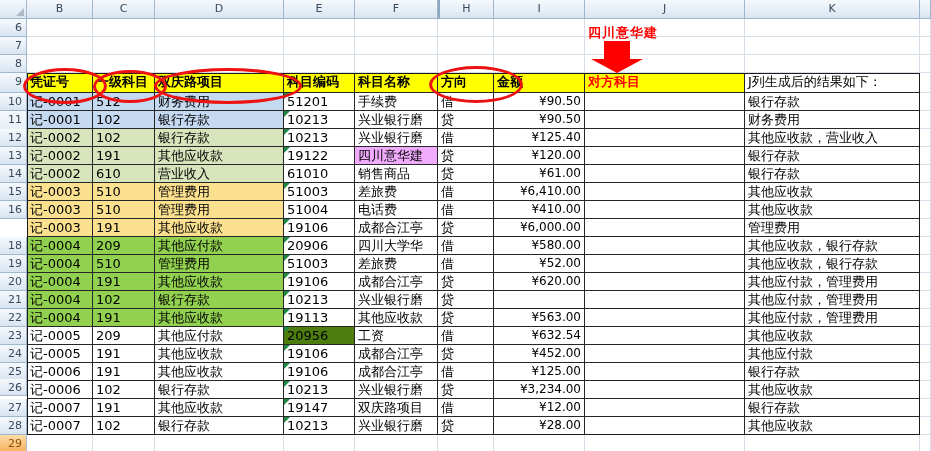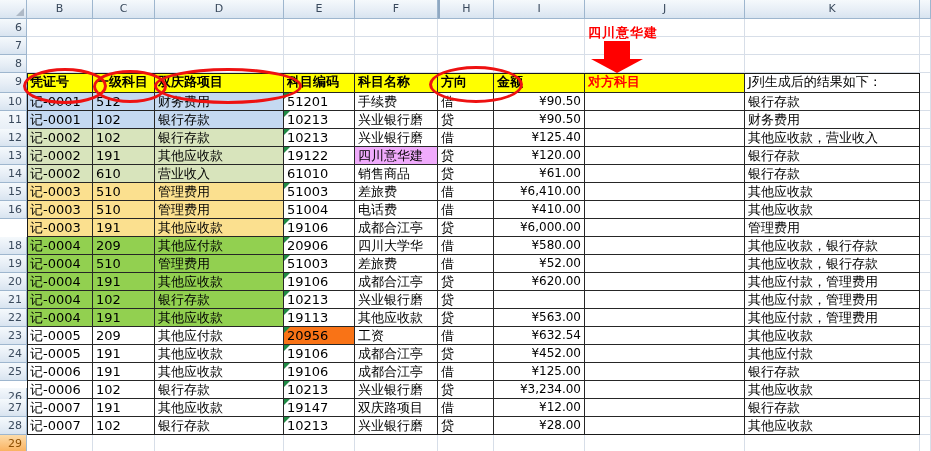--- a/index.html
+++ b/index.html
@@ -215,21 +215,21 @@
       <div class="cell tbl" style="left: 284px; top: 309px; width: 71px; height: 18px; background: rgb(255, 255, 255);"><span class="txt">19113</span><span class="tri"></span></div>
       <div class="cell tbl" style="left: 355px; top: 309px; width: 83px; height: 18px; background: rgb(255, 255, 255);"><span class="txt">其他应收款</span></div>
       <div class="cell tbl" style="left: 438px; top: 309px; width: 56px; height: 18px; background: rgb(255, 255, 255);"><span class="txt">贷</span></div>
       <div class="cell tbl amt" style="left: 494px; top: 309px; width: 91px; height: 18px; background: rgb(255, 255, 255);"><span class="txt">¥563.00</span></div>
       <div class="cell tbl" style="left: 585px; top: 309px; width: 160px; height: 18px; background: rgb(255, 255, 255);"><span class="txt"></span></div>
       <div class="cell tbl" style="left: 745px; top: 309px; width: 175px; height: 18px; background: rgb(255, 255, 255);"><span class="txt">其他应付款，管理费用</span></div>
       <div class="cell grid" style="left: 920px; top: 309px; width: 11px; height: 18px;"></div>
       <div class="cell tbl" style="left: 27px; top: 327px; width: 66px; height: 18px; background: rgb(255, 255, 255);"><span class="txt">记-0005</span></div>
       <div class="cell tbl" style="left: 93px; top: 327px; width: 62px; height: 18px; background: rgb(255, 255, 255);"><span class="txt">209</span></div>
       <div class="cell tbl" style="left: 155px; top: 327px; width: 129px; height: 18px; background: rgb(255, 255, 255);"><span class="txt">其他应付款</span></div>
-      <div class="cell tbl" style="left: 284px; top: 327px; width: 71px; height: 18px; background: #f97316;"><span class="txt">20956</span><span class="tri"></span></div>
+      <div class="cell tbl" style="left: 284px; top: 327px; width: 71px; height: 18px; background: #4d7c0f;"><span class="txt">20956</span><span class="tri"></span></div>
       <div class="cell tbl" style="left: 355px; top: 327px; width: 83px; height: 18px; background: rgb(255, 255, 255);"><span class="txt">工资</span></div>
       <div class="cell tbl" style="left: 438px; top: 327px; width: 56px; height: 18px; background: rgb(255, 255, 255);"><span class="txt">借</span></div>
       <div class="cell tbl amt" style="left: 494px; top: 327px; width: 91px; height: 18px; background: rgb(255, 255, 255);"><span class="txt">¥632.54</span></div>
       <div class="cell tbl" style="left: 585px; top: 327px; width: 160px; height: 18px; background: rgb(255, 255, 255);"><span class="txt"></span></div>
       <div class="cell tbl" style="left: 745px; top: 327px; width: 175px; height: 18px; background: rgb(255, 255, 255);"><span class="txt">其他应收款</span></div>
       <div class="cell grid" style="left: 920px; top: 327px; width: 11px; height: 18px;"></div>
       <div class="cell tbl" style="left: 27px; top: 345px; width: 66px; height: 18px; background: rgb(255, 255, 255);"><span class="txt">记-0005</span></div>
       <div class="cell tbl" style="left: 93px; top: 345px; width: 62px; height: 18px; background: rgb(255, 255, 255);"><span class="txt">191</span></div>
       <div class="cell tbl" style="left: 155px; top: 345px; width: 129px; height: 18px; background: rgb(255, 255, 255);"><span class="txt">其他应收款</span></div>
       <div class="cell tbl" style="left: 284px; top: 345px; width: 71px; height: 18px; background: rgb(255, 255, 255);"><span class="txt">19106</span><span class="tri"></span></div>
@@ -312,21 +312,21 @@
       <div class="rowhead" style="top: 201px; height: 18px;">16</div>
       <div class="rowhead" style="top: 219px; height: 18px; margin-top: 40px;">17</div>
       <div class="rowhead" style="top: 237px; height: 18px;">18</div>
       <div class="rowhead" style="top: 255px; height: 18px;">19</div>
       <div class="rowhead" style="top: 273px; height: 18px;">20</div>
       <div class="rowhead" style="top: 291px; height: 18px;">21</div>
       <div class="rowhead" style="top: 309px; height: 18px;">22</div>
       <div class="rowhead" style="top: 327px; height: 18px;">23</div>
       <div class="rowhead" style="top: 345px; height: 18px;">24</div>
       <div class="rowhead" style="top: 363px; height: 18px;">25</div>
-      <div class="rowhead" style="top: 388px; height: 17px;">26</div>
+      <div class="rowhead" style="top: 379px; height: 17px;">26</div>
       <div class="rowhead" style="top: 399px; height: 18px;">27</div>
       <div class="rowhead" style="top: 417px; height: 18px;">28</div>
       <div class="rowhead sel" style="top: 435px; height: 18px;">29</div>
     </div>
 
   <div id="corner">
     <span class="corner-tri"></span>
   </div>
 
   <div id="tbl-outline"></div>

